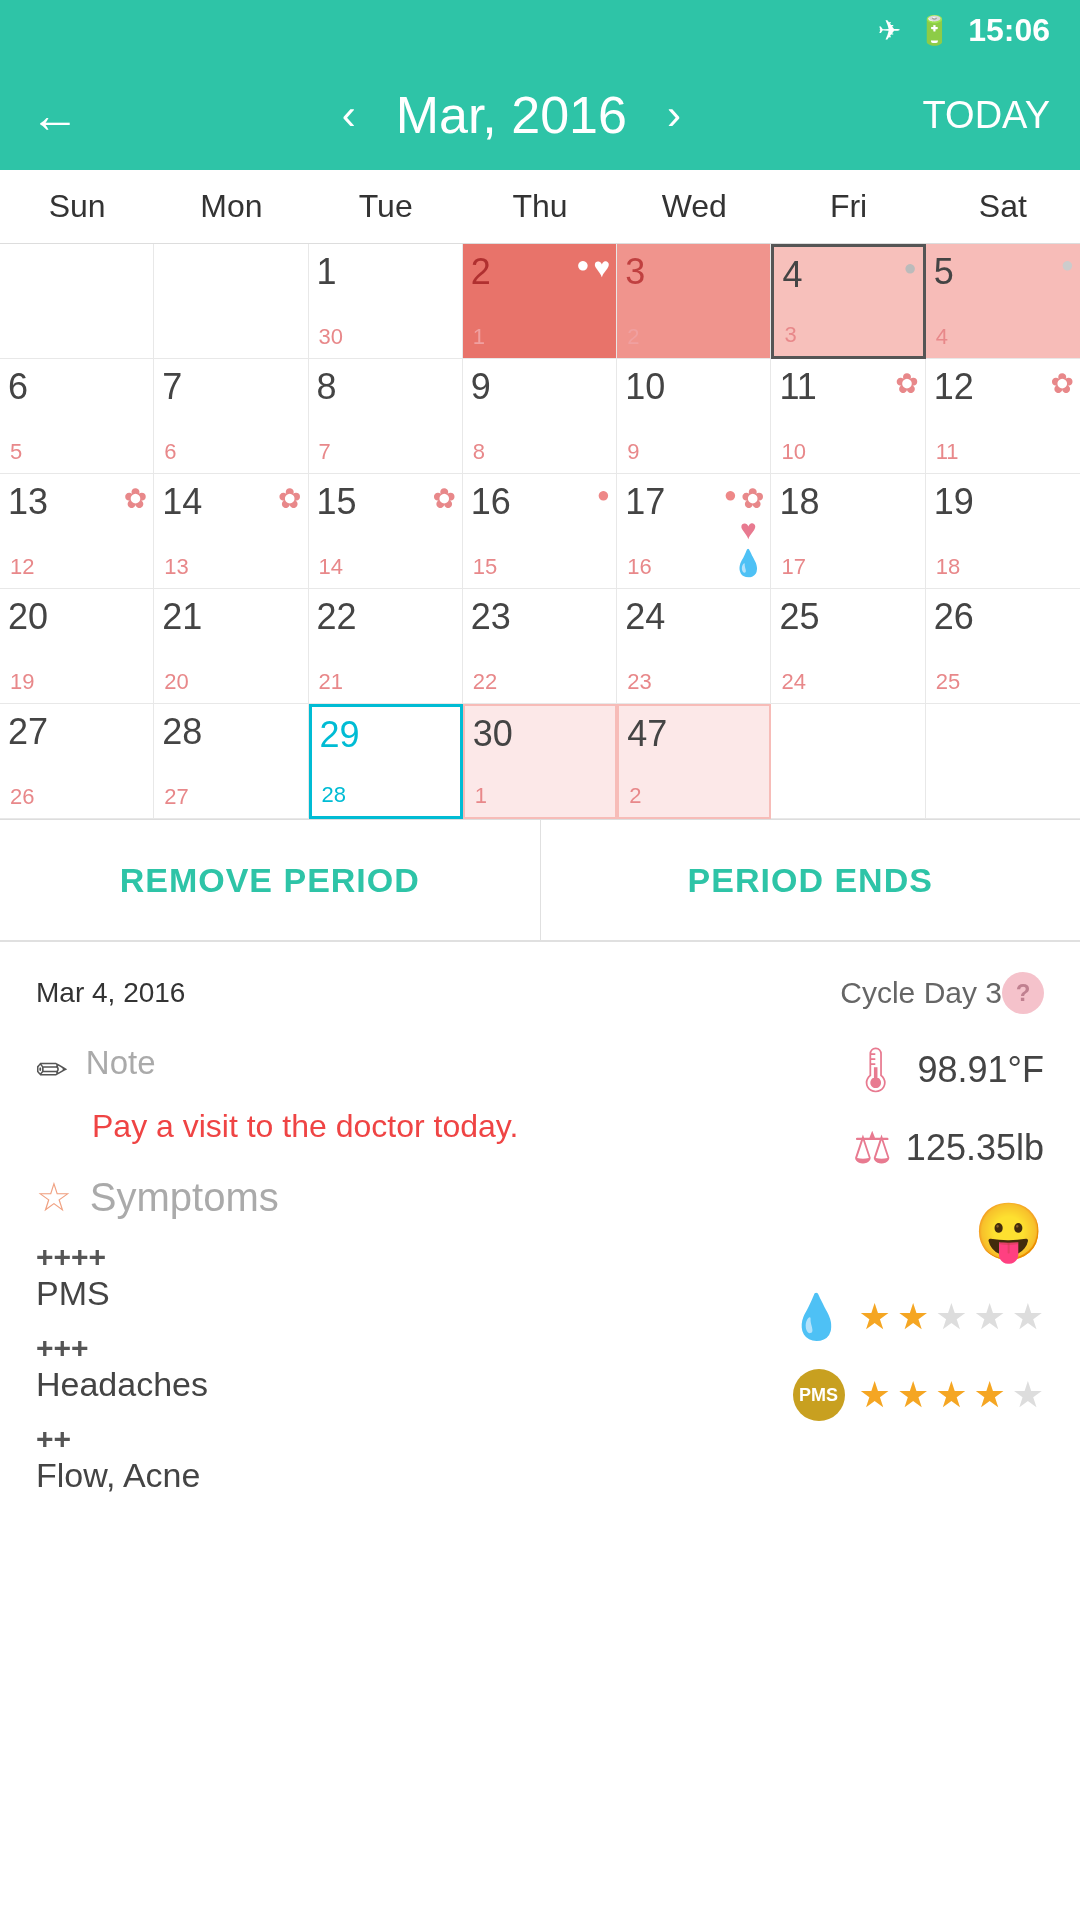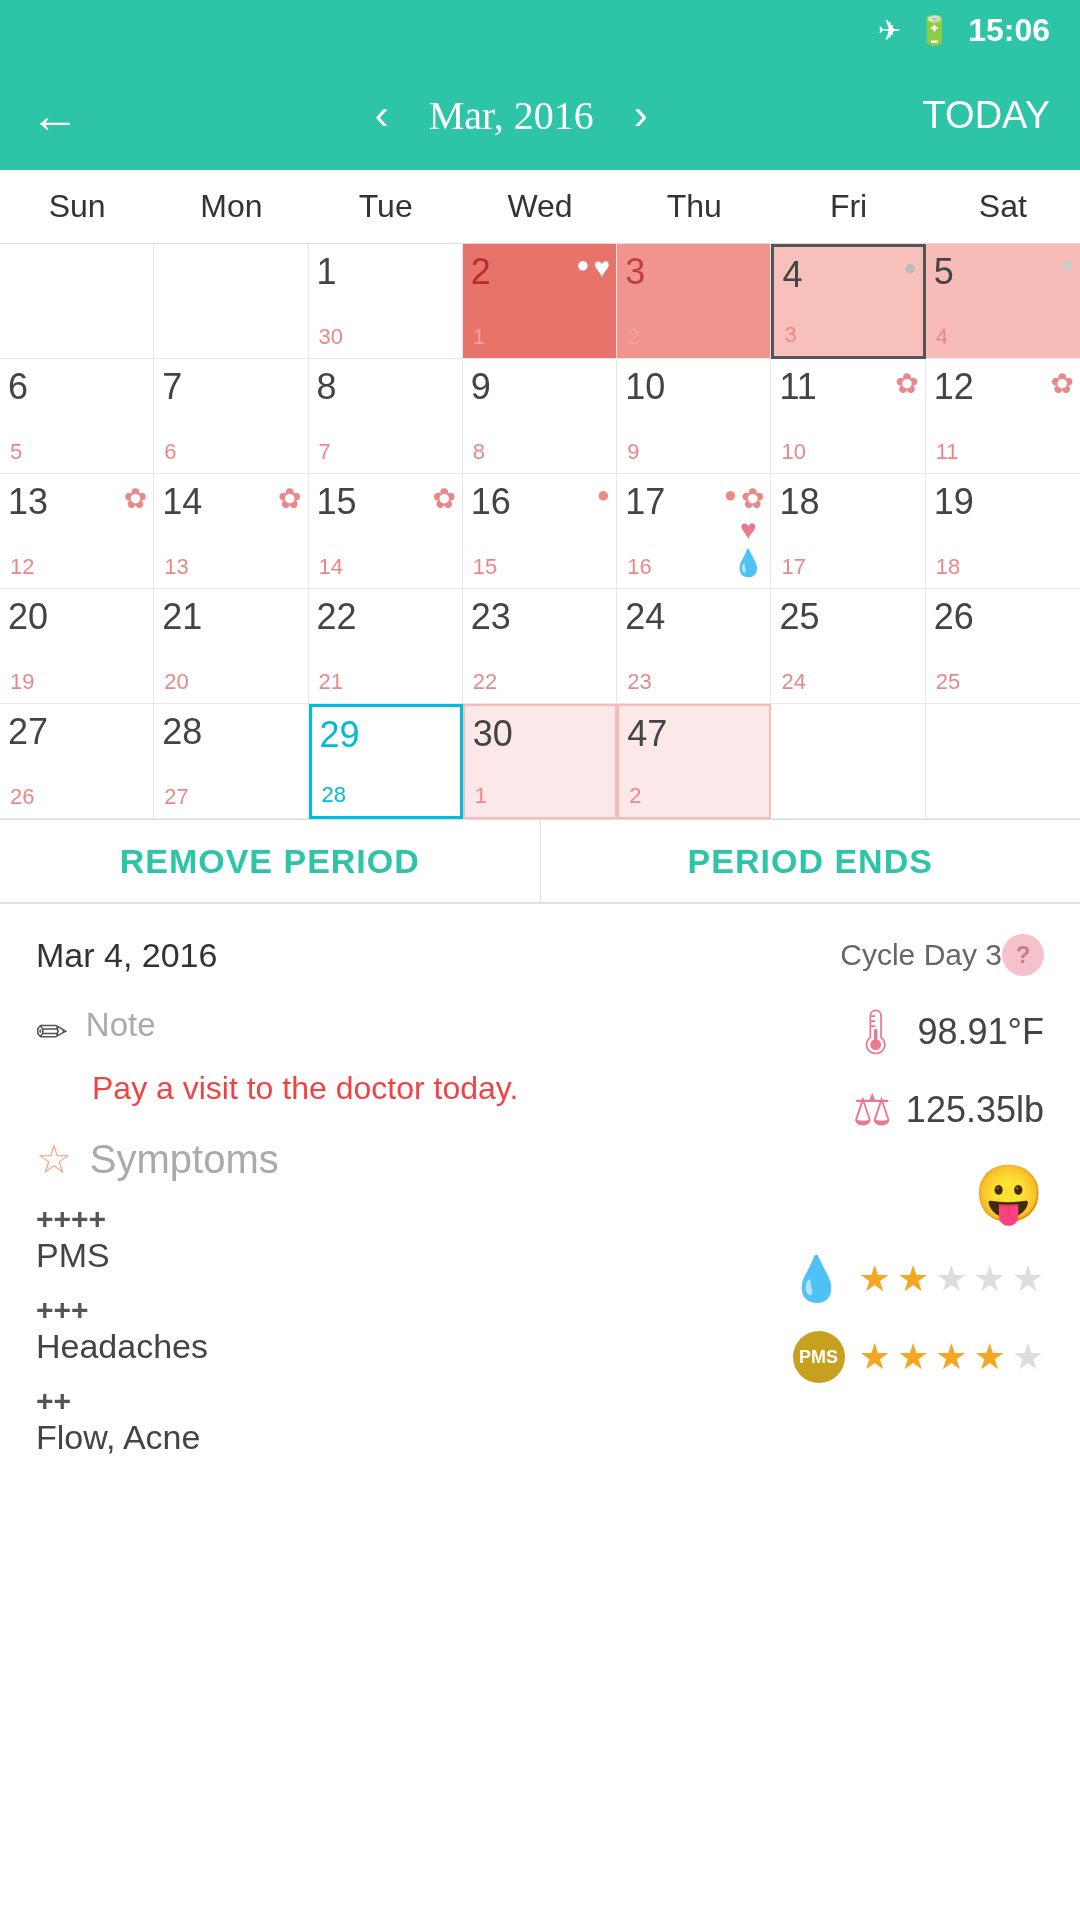--- a/index.html
+++ b/index.html
@@ -25,21 +25,21 @@
       background: #2ec4a7;
       height: 110px;
       display: flex;
       align-items: center;
       padding: 0 30px;
       color: white;
     }
     .header .back-btn { font-size: 50px; font-weight: 300; cursor: pointer; margin-right: 20px; }
     .header .month-nav { display: flex; align-items: center; flex: 1; justify-content: center; gap: 40px; }
     .header .nav-arrow { font-size: 42px; cursor: pointer; font-weight: 300; }
-    .header .month-title { font-size: 40px; font-weight: 400; font-family: Liberation Serif, serif; }
+    .header .month-title { font-size: 52px; font-weight: 400; }
     .header .today-btn { font-size: 38px; font-weight: 500; cursor: pointer; }
 
     
     .calendar { width: 100%; border-bottom: 1px solid #ddd; }
 
     .day-headers { display: grid; grid-template-columns: repeat(7, 1fr); border-bottom: 1px solid #ddd; }
     .day-header { text-align: center; padding: 18px 0; font-size: 32px; color: #333; font-weight: 400; }
 
     .calendar-grid { display: grid; grid-template-columns: repeat(7, 1fr); }
     .cal-cell {
@@ -99,21 +99,21 @@
       display: flex;
       flex-direction: column;
       align-items: center;
       gap: 2px;
     }
 
     
     .action-row {
       display: grid;
       grid-template-columns: 1fr 1px 1fr;
-      height: 84px;
+      height: 122px;
       border-bottom: 2px solid #e0e0e0;
     }
     .action-btn {
       display: flex;
       align-items: center;
       justify-content: center;
       font-size: 34px;
       font-weight: 700;
       color: #2ec4a7;
       cursor: pointer;
@@ -123,21 +123,21 @@
 
     
     .detail-section { padding: 30px 36px; }
 
     .detail-header {
       display: flex;
       justify-content: space-between;
       align-items: center;
       margin-bottom: 30px;
     }
-    .detail-date { font-size: 34px; color: #333; font-weight: 500; }
+    .detail-date { font-size: 28px; color: #333; font-weight: 500; }
     .cycle-day {
       display: flex;
       align-items: center;
       font-size: 30px;
       color: #666;
     }
     .cycle-help {
       width: 42px; height: 42px;
       background: #f5c2cb;
       border-radius: 50%;
@@ -211,22 +211,22 @@
     <span class="nav-arrow">›</span>
   </div>
   <span class="today-btn">TODAY</span>
 </div>
 
 <div class="calendar">
   <div class="day-headers">
     <div class="day-header">Sun</div>
     <div class="day-header">Mon</div>
     <div class="day-header">Tue</div>
+    <div class="day-header">Thu</div>
     <div class="day-header">Wed</div>
-    <div class="day-header">Thu</div>
     <div class="day-header">Fri</div>
     <div class="day-header">Sat</div>
   </div>
 
   <div class="calendar-grid">
 
     <div class="cal-cell"></div>
     <div class="cal-cell"></div>
     <div class="cal-cell">
       <span class="day-num">1</span>

